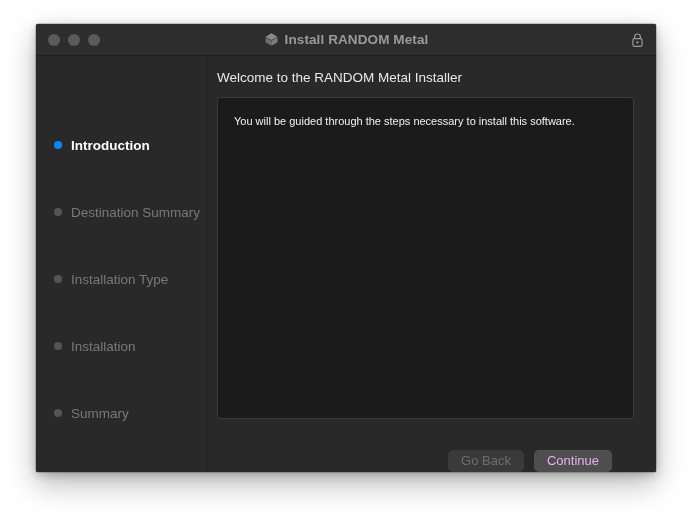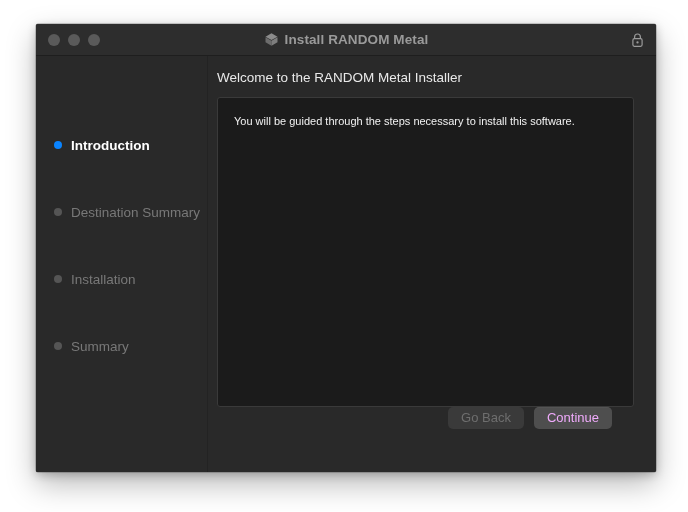--- a/index.html
+++ b/index.html
@@ -171,23 +171,23 @@
   .panel-text {
     font-size: 11px;
     line-height: 18px;
     color: #f2f2f2;
     margin: 0;
   }
 
   
   .footer {
     flex: 0 0 auto;
-    height: 65px;
-    display: flex;
-    align-items: flex-start;
+    height: 53px;
+    display: flex;
+    align-items: flex-end;
     justify-content: flex-end;
     gap: 10px;
     padding: 0 22px 0 0;
     box-sizing: border-box;
   }
   .btn {
     font-family: "Liberation Sans", sans-serif;
     font-size: 13px;
     height: 22px;
     min-width: 72px;
@@ -247,20 +247,24 @@
         <div class="step active">
           <span class="step-dot"></span>
           <span class="step-label">Introduction</span>
         </div>
 
         <div class="step">
           <span class="step-dot"></span>
           <span class="step-label">Destination Summary</span>
         </div>
 
+        <div class="step">
+          <span class="step-dot"></span>
+          <span class="step-label">Installation Type</span>
+        </div>
 
         <div class="step">
           <span class="step-dot"></span>
           <span class="step-label">Installation</span>
         </div>
 
         <div class="step">
           <span class="step-dot"></span>
           <span class="step-label">Summary</span>
         </div>

